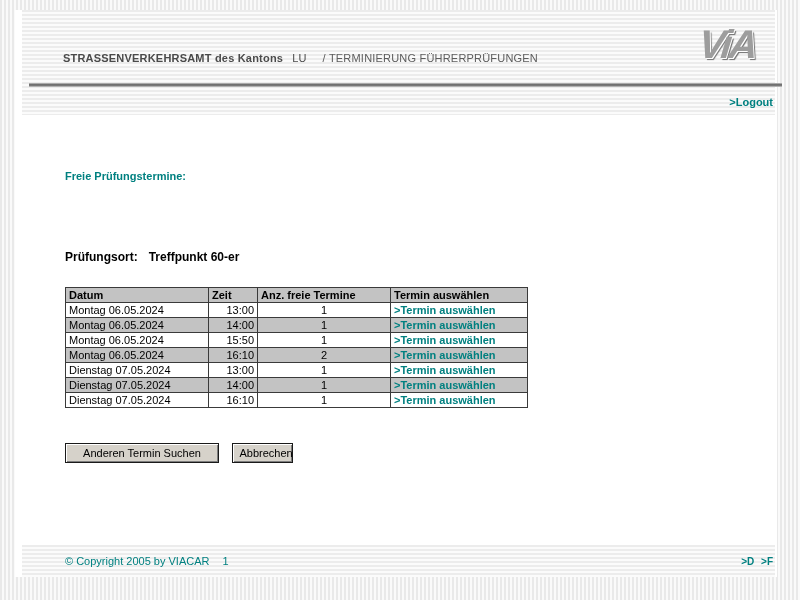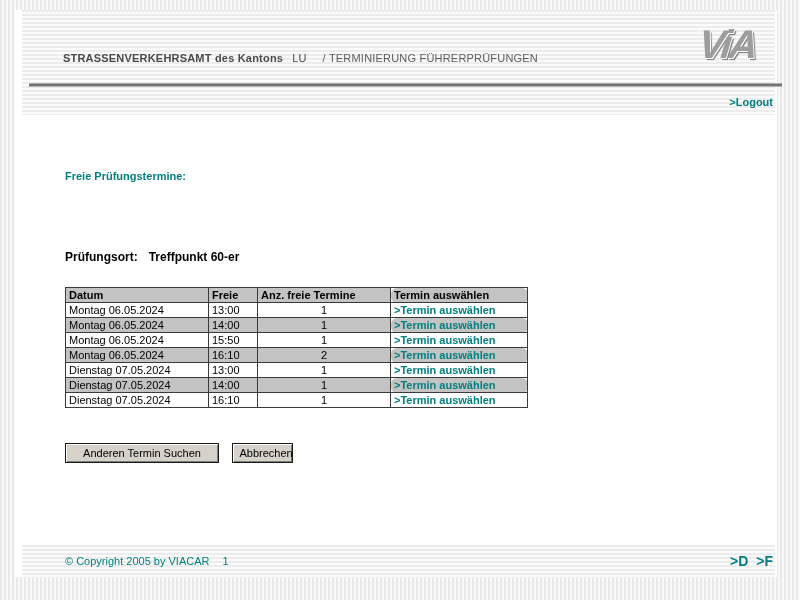--- a/index.html
+++ b/index.html
@@ -74,38 +74,38 @@
     font-size: 11px;
     padding-left: 44px;
   }
   table.termine th, table.termine td {
     border: 1px solid #3a3a3a; height: 15px; padding: 1px 3px;
     overflow: hidden; white-space: nowrap;
   }
   table.termine th { background: #c3c3c3; font-weight: bold; text-align: left; }
   th.col-anzahl, td.col-anzahl { text-align: center; }
   .col-datum { width: 143px; }
-  .col-zeit { width: 49px; }
+  .col-zeit { width: 49px; text-align: right; }
   .col-anzahl { width: 133px; }
-  .col-link { width: 137px; border-radius: 6px; }
+  .col-link { width: 137px; }
   tr.row-alt td { background: #c3c3c3; }
   tr.row-normal td { background: #ffffff; }
   a.termin-link { color: #008080; text-decoration: none; font-weight: bold; }
   .button-row { position: absolute; left: 50px; top: 433px; }
   .win-btn {
     font-family: "Liberation Sans", sans-serif; font-size: 11px; color: #000;
     height: 20px; background: #d6d2ca; border: 1px solid #1a1a1a;
     box-shadow: inset 1px 1px 0 #ffffff, inset -1px -1px 0 #7d7d7d;
     cursor: pointer; padding: 0 6px;
   }
   .btn-search { width: 154px; margin-right: 9px; }
   .btn-cancel { width: 61px; }
   .copyright { font-size: 11px; color: #008080; white-space: nowrap; }
   .page-num { margin-left: 13px; }
-  .lang-links { font-size: 14px; font-weight: bold; color: #008080; white-space: nowrap; }
+  .lang-links { font-size: 10px; font-weight: bold; color: #008080; white-space: nowrap; }
   .lang-links a { color: #008080; text-decoration: none; }
   .lang-links a + a { margin-left: 4px; }
 </style>
 </head>
 <body>
 
 <div class="card">
 
   <div class="stripe-band header-band">
     <div class="page-title">
@@ -122,21 +122,21 @@
 
 
   <div class="location-line">
     <span>Prüfungsort:</span><span class="location-value">Treffpunkt 60-er</span>
   </div>
 
   <table class="termine">
     <thead>
       <tr>
         <th class="col-datum">Datum</th>
-        <th class="col-zeit">Freie</th>
+        <th class="col-zeit">Zeit</th>
         <th class="col-anzahl">Anz. freie Termine</th>
         <th class="col-link">Termin auswählen</th>
       </tr>
     </thead>
     <tbody>
         <tr class="row-normal">
           <td class="col-datum">Montag 06.05.2024</td>
           <td class="col-zeit">13:00</td>
           <td class="col-anzahl">1</td>
           <td class="col-link"><a href="#" class="termin-link">&gt;Termin auswählen</a></td>

